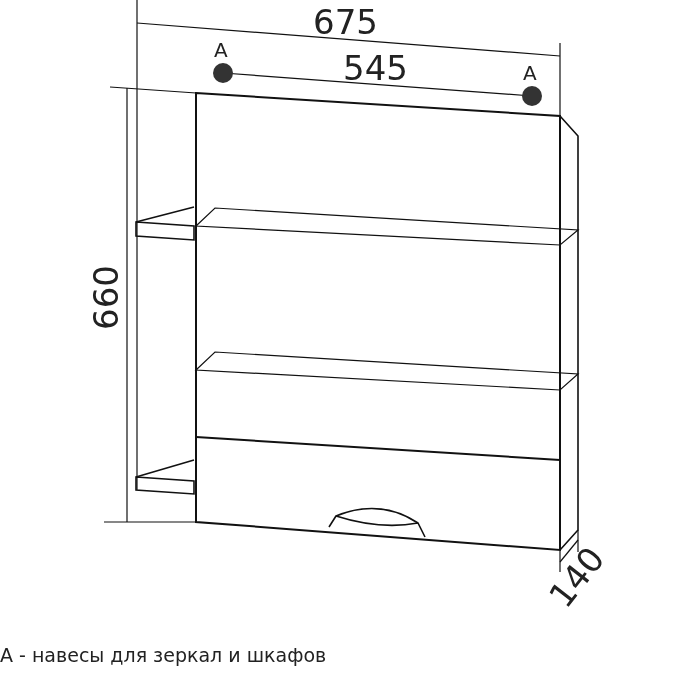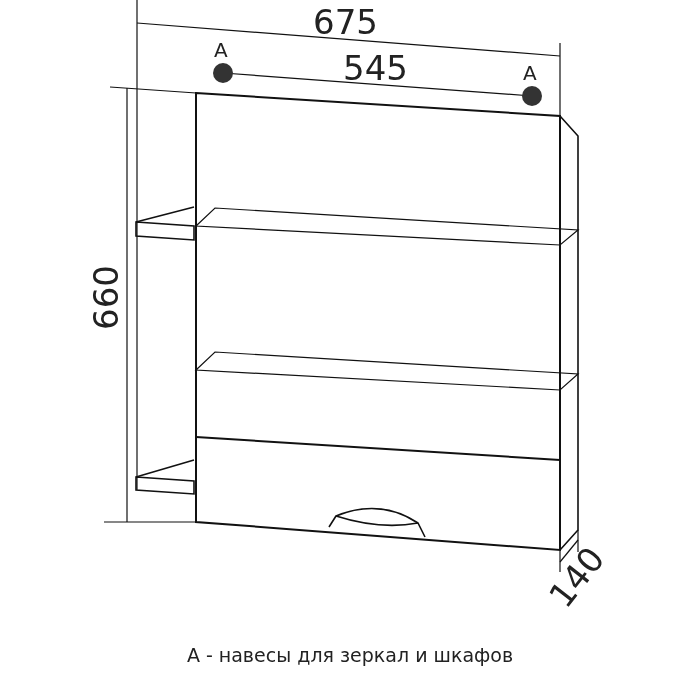--- a/index.html
+++ b/index.html
@@ -1,20 +1,20 @@
 <!DOCTYPE html>
 <html><head>
 <meta charset="utf-8">
 <style>
   html, body { margin:0; padding:0; background:#ffffff; }
   body { width:700px; height:700px; position:relative; overflow:hidden; font-family:"DejaVu Sans", sans-serif; }
   svg { position:absolute; left:0; top:0; }
   .dim { font-family:"DejaVu Sans", sans-serif; font-size:34px; fill:#222; }
   .lbl { font-family:"DejaVu Sans", sans-serif; font-size:20px; fill:#222; }
-  .caption { position:absolute; left:0; width:700px; top:644px; text-align:center; font-size:19px; color:#222; font-family:"DejaVu Sans", sans-serif; }
+  .caption { position:absolute; left:0; width:700px; top:644px; text-align:left; font-size:19px; color:#222; font-family:"DejaVu Sans", sans-serif; }
 </style>
 </head>
 <body>
 
 <svg width="700" height="700" viewBox="0 0 700 700">
   <g stroke="#111" fill="none" stroke-width="1.6">
 
     <line x1="137" y1="0" x2="137" y2="490" stroke-width="1.2"></line>
     <line x1="137" y1="23" x2="560" y2="56" stroke-width="1.2"></line>
     <line x1="560" y1="43" x2="560" y2="118" stroke-width="1.2"></line>

